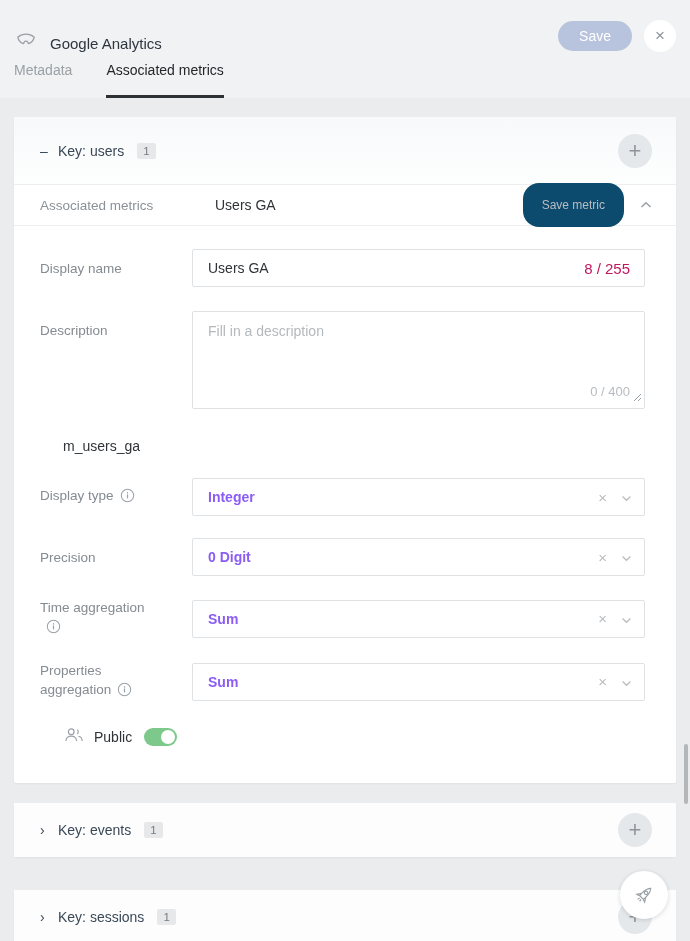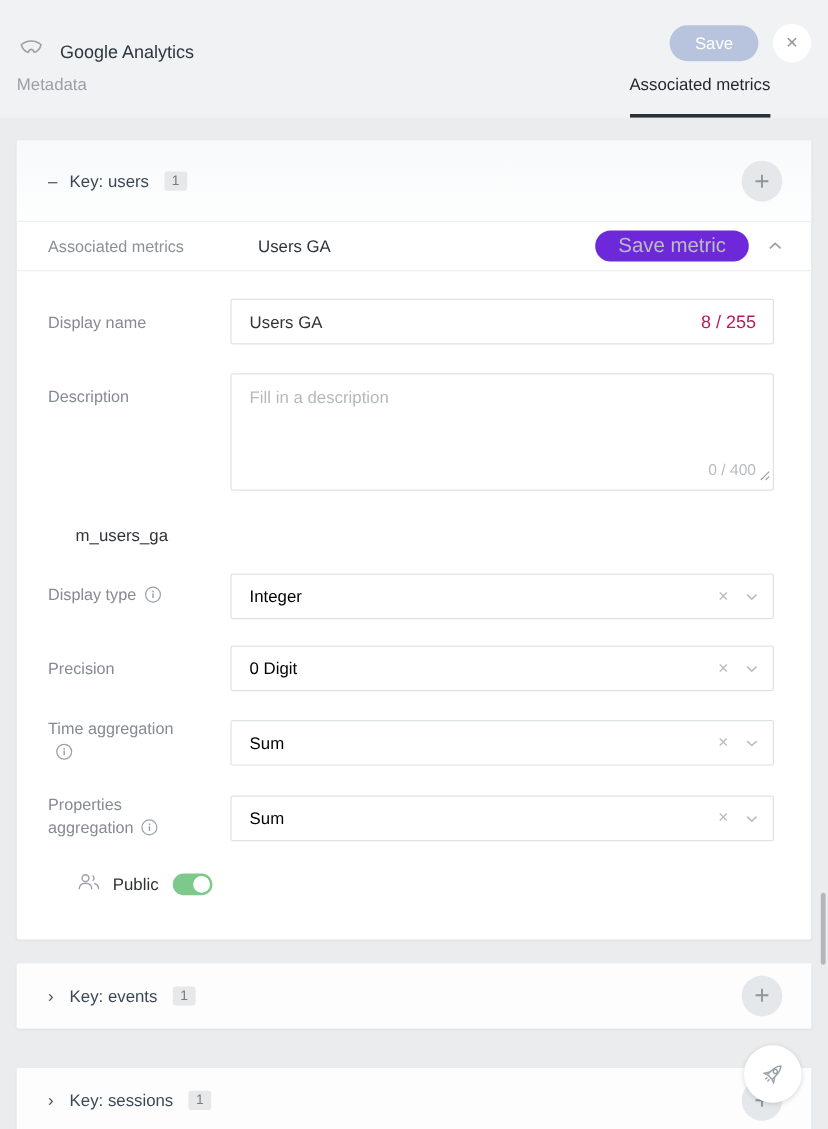--- a/index.html
+++ b/index.html
@@ -20,21 +20,21 @@
   .win-title { font-size:15px; color:#2e3640; font-weight:400; }
   .titlebar-actions { margin-left:auto; display:flex; align-items:center; gap:12px; }
   .save-btn {
     border:none; height:30px; padding:0 21px; border-radius:15px;
     background:#b8c4de; color:#ffffff; font-size:14px; font-family:inherit; cursor:pointer;
   }
   .close-btn {
     width:32px; height:32px; border-radius:50%; background:#ffffff; border:none;
     color:#8d9298; font-size:17px; line-height:30px; text-align:center; cursor:pointer;
   }
-  .tabs { display:flex; padding:0 14px; height:46px;justify-content:space-between; }
+  .tabs { display:flex; padding:0 14px; height:46px; }
   .tab { font-size:14px; margin-right:34px; padding:10px 0 0 0; color:#9aa0a6; cursor:pointer; border-bottom:3px solid transparent; }
   .tab.active { color:#23282d; border-bottom:3px solid #2c3136; }
   
   .content { padding:19px 14px 0 14px; }
   .card { background:#ffffff; border-radius:2px; box-shadow:0 1px 2px rgba(40,50,60,0.05); }
   .section-head {
     height:67px; display:flex; align-items:center; padding:0 24px 0 26px;
     background:linear-gradient(#f8f9fa, #fdfefe);
   }
   .section-head.slim { height:54px; background:#fdfdfe; }
@@ -47,22 +47,22 @@
   .plus-btn {
     margin-left:auto; width:34px; height:34px; border-radius:50%; border:none;
     background:#e5e8eb; color:#8f959b; font-size:22px; font-weight:300; line-height:30px; cursor:pointer;
   }
   .divider { height:1px; background:#eceef0; }
   
   .metric-subhead { display:flex; align-items:center; height:40px; padding:0 24px 0 26px; }
   .subhead-label { width:152px; flex:none; font-size:13.5px; color:#8a9197; }
   .subhead-name { flex:1; padding-left:23px; font-size:14px; color:#2e3338; }
   .save-metric-btn {
-    border:none; height:26px; padding:0 19px; border-radius:16px;
-    background:#6d28d9; color:#b9bdc2; font-size:17px; font-family:inherit; cursor:pointer;
+    border:none; height:44px; padding:0 19px; border-radius:16px;
+    background:#0c4a6e; color:#b9bdc2; font-size:12px; font-family:inherit; cursor:pointer;
   }
   .subhead-collapse { margin-left:16px; cursor:pointer; display:flex; align-items:center; }
   
   .form-area { padding:23px 31px 27px 26px; }
   .form-row { display:flex; align-items:center; }
   .form-row.top-align { align-items:flex-start; }
   .form-label {
     width:152px; flex:none; padding-right:30px;
     font-size:13.5px; color:#848b91; line-height:19px;
   }
@@ -83,21 +83,21 @@
     padding:11px 15px; font-size:14px; color:#2f3337; font-family:inherit; background:transparent;
   }
   .textarea-wrap textarea::placeholder, .text-input input::placeholder { color:#b4b9bd; }
   .ta-counter { position:absolute; right:14px; bottom:9px; font-size:13px; color:#b8bcc0; }
   .resize-grip { position:absolute; right:2px; bottom:2px; }
   .static-value { flex:1; padding-left:23px; font-size:14px; color:#2f3337; }
   .select-box {
     flex:1; height:38px; border:1px solid #dfe2e4; border-radius:2px; background:#fff;
     display:flex; align-items:center; padding:0 12px 0 15px; cursor:pointer;
   }
-  .select-value { flex:1; font-size:14px; color:#000000; }
+  .select-value { flex:1; font-size:14px; color:#8b5cf6;font-weight:bold; }
   .clear-x { color:#b9bdc1; font-size:15px; margin-right:14px; cursor:pointer; }
   .vis-row { flex:1; padding-left:23px; display:flex; align-items:center; }
   .vis-label { font-size:14px; color:#2f3337; margin:0 12px 0 9px; }
   .toggle { width:33px; height:18px; border-radius:9px; background:#7cc98b; position:relative; cursor:pointer; }
   .toggle .knob { position:absolute; top:2px; right:2px; width:14px; height:14px; border-radius:50%; background:#fff; }
   .gap-22{height:22px} .gap-24{height:24px} .gap-18{height:18px} .gap-13{height:13px} .gap-16{height:16px}
   .between-gap{height:20px} .between-gap2{height:33px}
   
   .fab {
     position:absolute; left:620px; top:871px; width:48px; height:48px; border-radius:50%;

